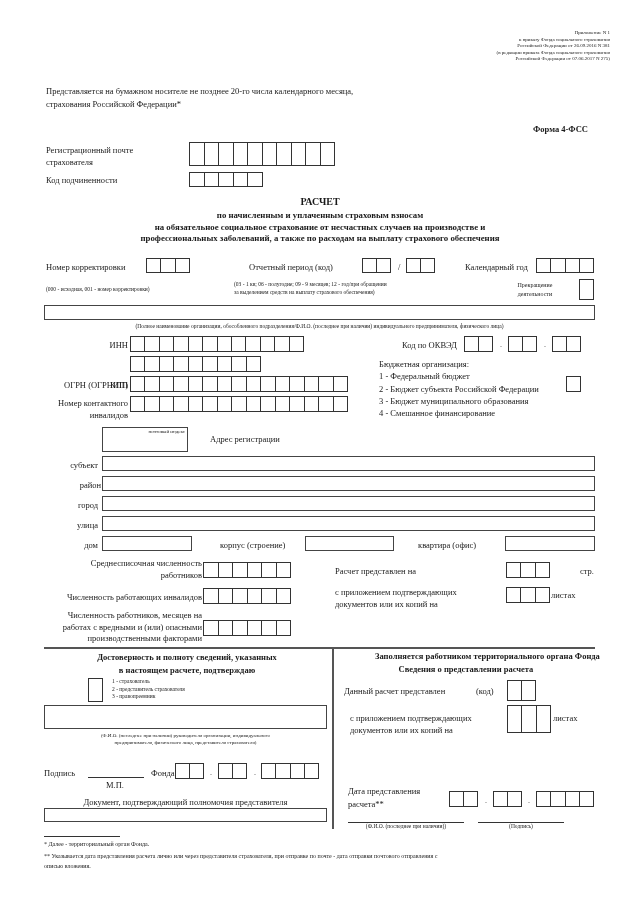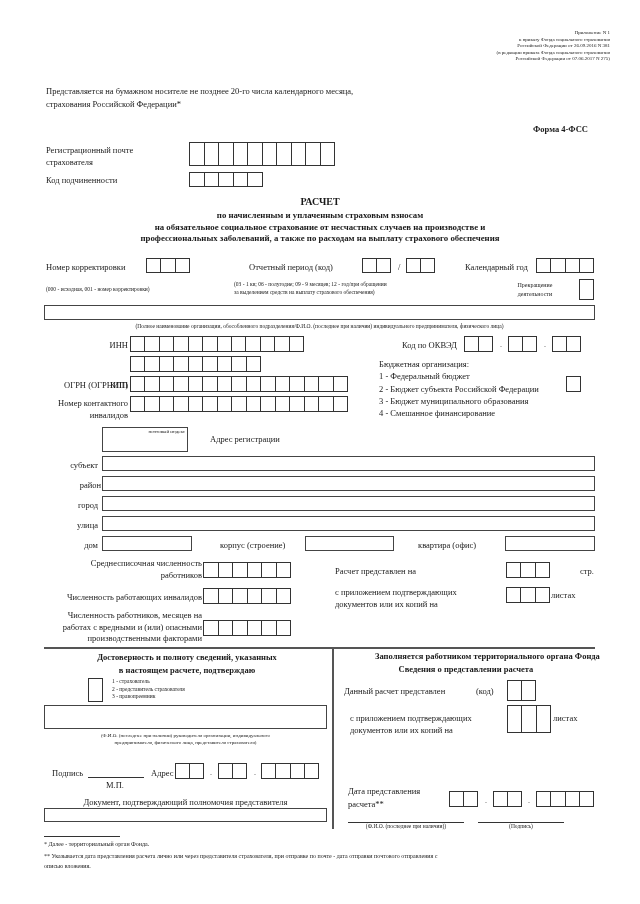--- a/index.html
+++ b/index.html
@@ -306,24 +306,24 @@
   <div>1 - страхователь</div>
   <div>2 - представитель страхователя</div>
   <div>3 - правопреемник</div>
 </div>
 <div class="field" style="left:44px; top:705px; width:283px; height:24px;"></div>
 <div class="abs t5 c" style="left:44px; top:733px; width:283px;">
   <div>(Ф.И.О. (последнее при наличии) руководителя организации, индивидуального</div>
   <div>предпринимателя, физического лица, представителя страхователя)</div>
 </div>
 
-<div class="abs t8" style="left:52px; top:768px;font-family:Liberation Serif, serif;">Подпись</div>
+<div class="abs t8" style="left:44px; top:768px;font-family:Liberation Serif, serif;">Подпись</div>
 <div class="uline" style="left:88px; top:777px; width:56px;"></div>
 <div class="abs t8" style="left:106px; top:780px;">М.П.</div>
-<div class="abs t8" style="left:151px; top:768px;">Адрес</div>
+<div class="abs t8" style="left:151px; top:768px;">Фонда</div>
 <div class="cells" style="left:175px; top:763px; width:29px; height:16px;">
     <div class="cell"></div>
     <div class="cell"></div>
   </div>
 <div class="sep" style="left:210px; top:768px;">.</div>
 <div class="cells" style="left:218px; top:763px; width:29px; height:16px;">
     <div class="cell"></div>
     <div class="cell"></div>
   </div>
 <div class="sep" style="left:254px; top:768px;">.</div>

